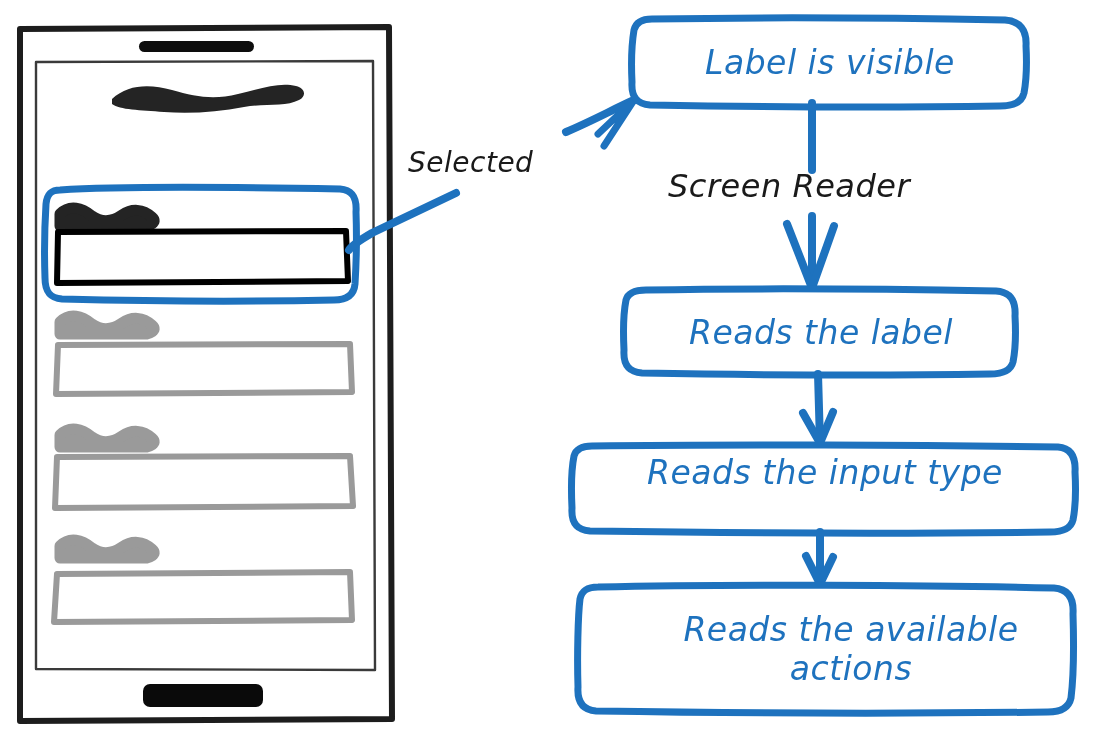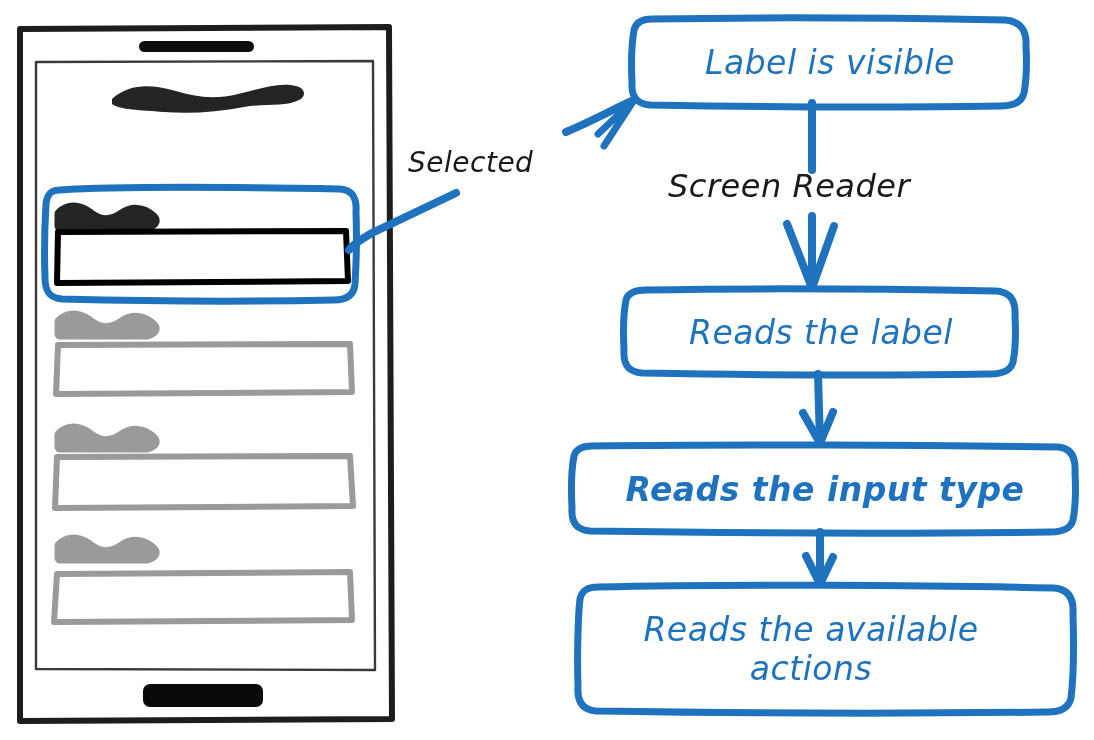--- a/index.html
+++ b/index.html
@@ -203,21 +203,21 @@
                C577 656, 578 615, 580 599
                C582 590, 588 587, 598 587 Z" fill="#ffffff" stroke="#1e72be" stroke-width="7" stroke-linecap="round" stroke-linejoin="round"></path>
     </g>
 
   </svg>
 
   <div class="node-text hand" style="left:640px; top:20px; width:380px; height:86px;">Label is visible</div>
 
   <div class="node-text hand" style="left:632px; top:291px; width:378px; height:84px;">Reads the label</div>
 
-  <div class="node-text hand" style="left:580px; top:447px; width:490px; height:86px;font-weight:bold;">Reads the input type</div>
-
-  <div class="node-text hand" style="left:576px; top:588px; width:470px; height:124px; padding:0 24px; box-sizing:border-box;">Reads the available actions</div>
+  <div class="node-text hand" style="left:580px; top:430px; width:490px; height:86px;">Reads the input type</div>
+
+  <div class="node-text hand" style="left:616px; top:588px; width:470px; height:124px; padding:0 24px; box-sizing:border-box;">Reads the available actions</div>
 
   <div class="ann-text hand" style="left:408px; top:146px; font-size:28px;">Selected</div>
 
   <div class="ann-text hand" style="left:668px; top:167px; font-size:32px;">Screen Reader</div>
 
 </div>
 
 </body></html>

